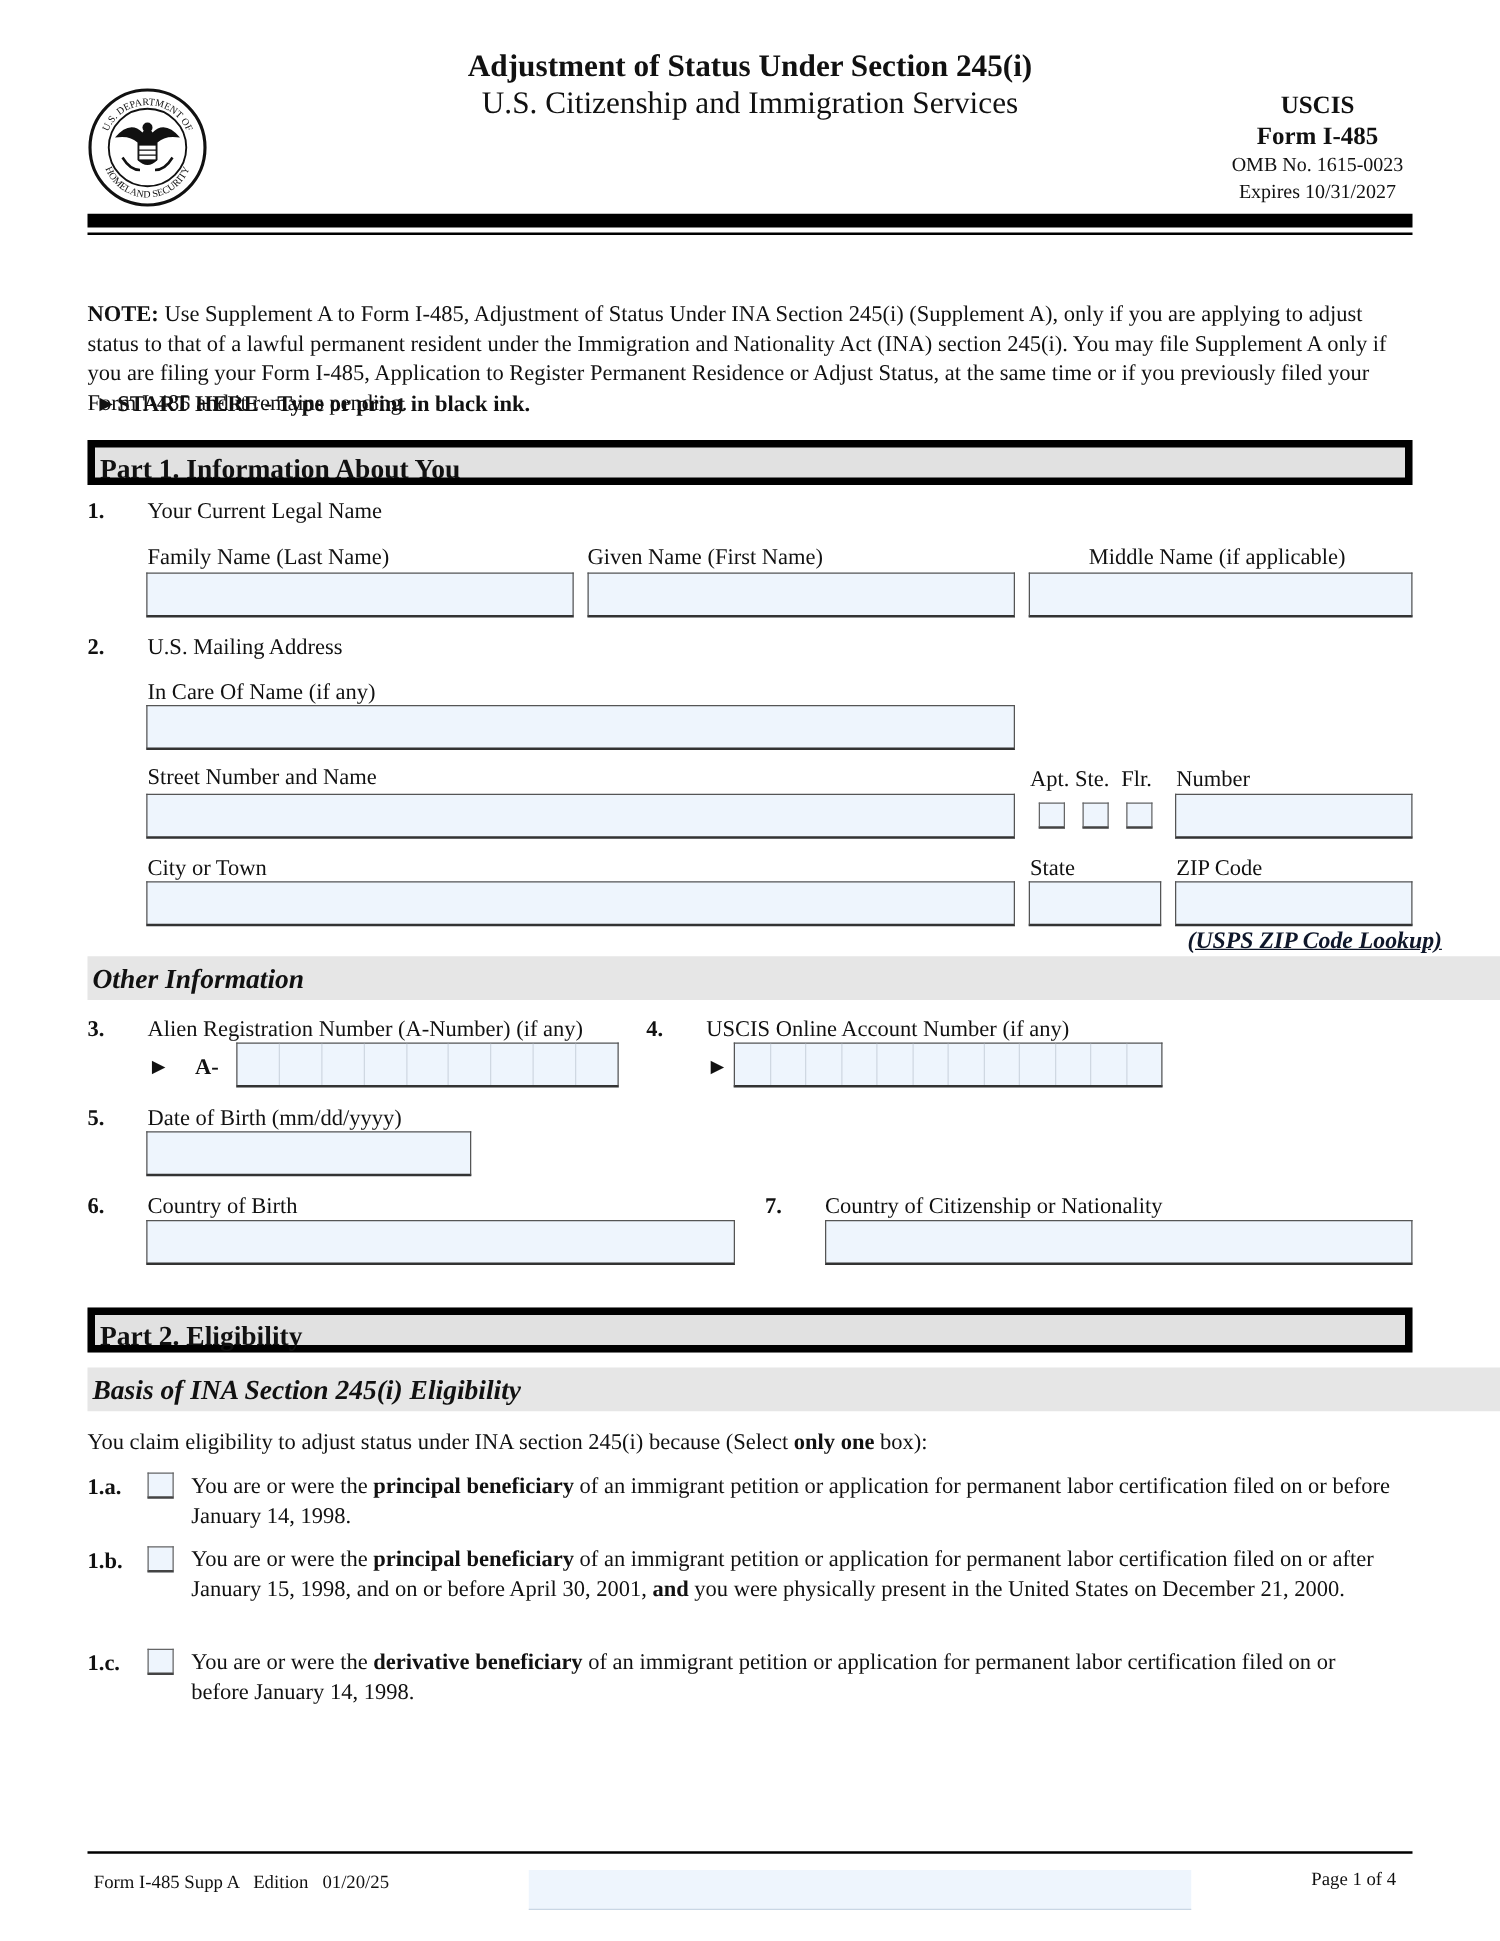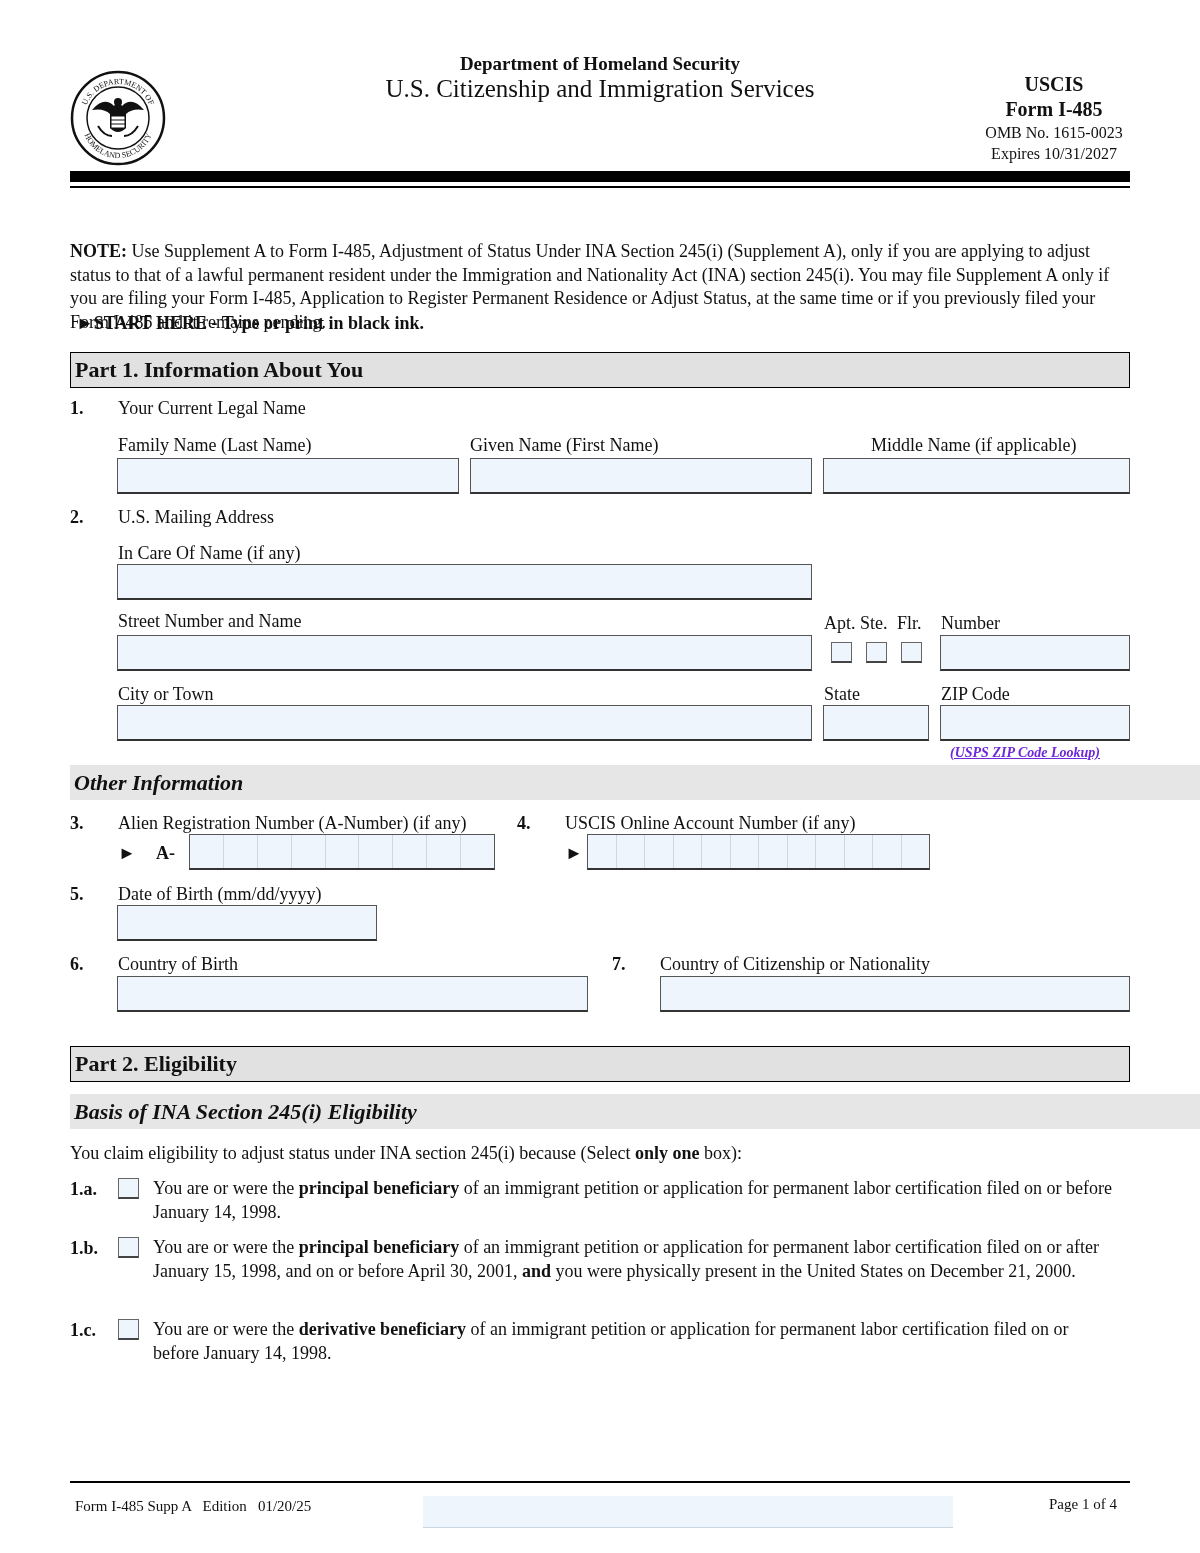--- a/index.html
+++ b/index.html
@@ -4,21 +4,21 @@
 <style>
   * { box-sizing: border-box; margin: 0; padding: 0; }
   html, body { width: 1200px; height: 1553px; background: #fff; }
   body { position: relative; font-family: "Liberation Serif", "DejaVu Serif", serif; color: #111; font-size: 18px; }
   .abs { position: absolute; }
   .field { position: absolute; background: #eef5fd; border: 1px solid #555; border-bottom: 2px solid #333; }
   .field input { width: 100%; height: 100%; border: none; background: transparent; font-family: "Liberation Serif", serif; font-size: 17px; padding: 0 6px; outline: none; }
   .cb { position: absolute; width: 21px; height: 21px; background: #eef5fd; border: 1px solid #666; border-bottom: 2px solid #444; }
   .lbl { position: absolute; font-size: 18px; line-height: 20px; white-space: nowrap; }
   .num { position: absolute; font-weight: bold; font-size: 18px; line-height: 20px; }
-  .part-hdr { position: absolute; left: 70px; width: 1060px; height: 36px; background: #e1e1e1; border: 1px solid #000000; font-weight: bold; font-size: 22px; line-height: 34px; padding-left: 4px; }
+  .part-hdr { position: absolute; left: 70px; width: 1060px; height: 36px; background: #e1e1e1; border: 6px solid #000000; font-weight: bold; font-size: 22px; line-height: 34px; padding-left: 4px; }
   .sub-hdr { position: absolute; left: 70px; width: 1152px; height: 35px; background: #e6e6e6; font-weight: bold; font-style: italic; font-size: 22px; line-height: 35px; padding-left: 4px; }
   .comb { position: absolute; display: flex; background: #eef5fd; border: 1px solid #555; border-bottom: 2px solid #333; }
   .comb .cell { flex: 1; border-right: 1px solid #cfd8e2; }
   .comb .cell:last-child { border-right: none; }
   .para { position: absolute; font-size: 18px; line-height: 23.5px; }
   .hdr-center { position: absolute; text-align: center; }
 </style>
 </head>
 <body>
 
@@ -34,21 +34,21 @@
     <circle cx="48" cy="32" r="4" fill="#111"></circle>
     <rect x="41" y="46" width="14" height="12" fill="#fff" stroke="#111" stroke-width="1"></rect>
     <line x1="41" y1="50" x2="55" y2="50" stroke="#111"></line>
       <line x1="41" y1="54" x2="55" y2="54" stroke="#111"></line>
     <path d="M28 56 Q34 66 42 66" stroke="#111" fill="none" stroke-width="2"></path>
     <path d="M68 56 Q62 66 54 66" stroke="#111" fill="none" stroke-width="2"></path>
   </svg>
 </div>
 
 <div class="hdr-center" style="left:300px;top:38px;width:600px;">
-  <div style="font-weight:bold;font-size:19px;line-height:24px;margin-top:14px;">Department of Homeland Security</div>
+  <div style="font-weight:bold;font-size:25px;line-height:32px;">Adjustment of Status Under Section 245(i)</div>
   <div style="font-size:25px;line-height:26px;">U.S. Citizenship and Immigration Services</div>
 </div>
 
 <div class="hdr-center" style="left:970px;top:72px;width:168px;">
   <div style="font-weight:bold;font-size:20px;line-height:25px;">USCIS</div>
   <div style="font-weight:bold;font-size:20px;line-height:25px;">Form I-485</div>
   <div style="font-size:16px;line-height:21px;">OMB No. 1615-0023</div>
   <div style="font-size:16px;line-height:21px;">Expires 10/31/2027</div>
 </div>
 
@@ -87,21 +87,21 @@
 <div class="cb" style="left:866px;top:642px;"></div>
 <div class="cb" style="left:901px;top:642px;"></div>
 <div class="field" style="left:940px;top:635px;width:190px;height:36px;"><input type="text" style=""></div>
 
 <div class="lbl" style="left:118px;top:684px;">City or Town</div>
 <div class="lbl" style="left:824px;top:684px;">State</div>
 <div class="lbl" style="left:941px;top:684px;">ZIP Code</div>
 <div class="field" style="left:117px;top:705px;width:695px;height:36px;"><input type="text" style=""></div>
 <div class="field" style="left:823px;top:705px;width:106px;height:36px;"><input type="text" style=""></div>
 <div class="field" style="left:940px;top:705px;width:190px;height:36px;"><input type="text" style=""></div>
-<a class="lbl" href="#" style="left:950px;top:743px;font-size:14px;font-weight:bold;font-style:italic;color:#6d28d9;text-decoration:underline;">(USPS ZIP Code Lookup)</a>
+<a class="lbl" href="#" style="left:950px;top:743px;font-size:19px;font-weight:bold;font-style:italic;color:#0f172a;text-decoration:underline;">(USPS ZIP Code Lookup)</a>
 
 <div class="sub-hdr" style="top:765px;">Other Information</div>
 
 <div class="num" style="left:70px;top:813px;">3.</div>
 <div class="lbl" style="left:118px;top:813px;">Alien Registration Number (A-Number) (if any)</div>
 <div class="lbl" style="left:118px;top:843px;">►</div>
 <div class="lbl" style="left:156px;top:843px;font-weight:bold;">A-</div>
 <div class="comb" id="comb-a" style="left:189px;top:834px;width:306px;height:36px;">
     <div class="cell"></div>
     <div class="cell"></div>

